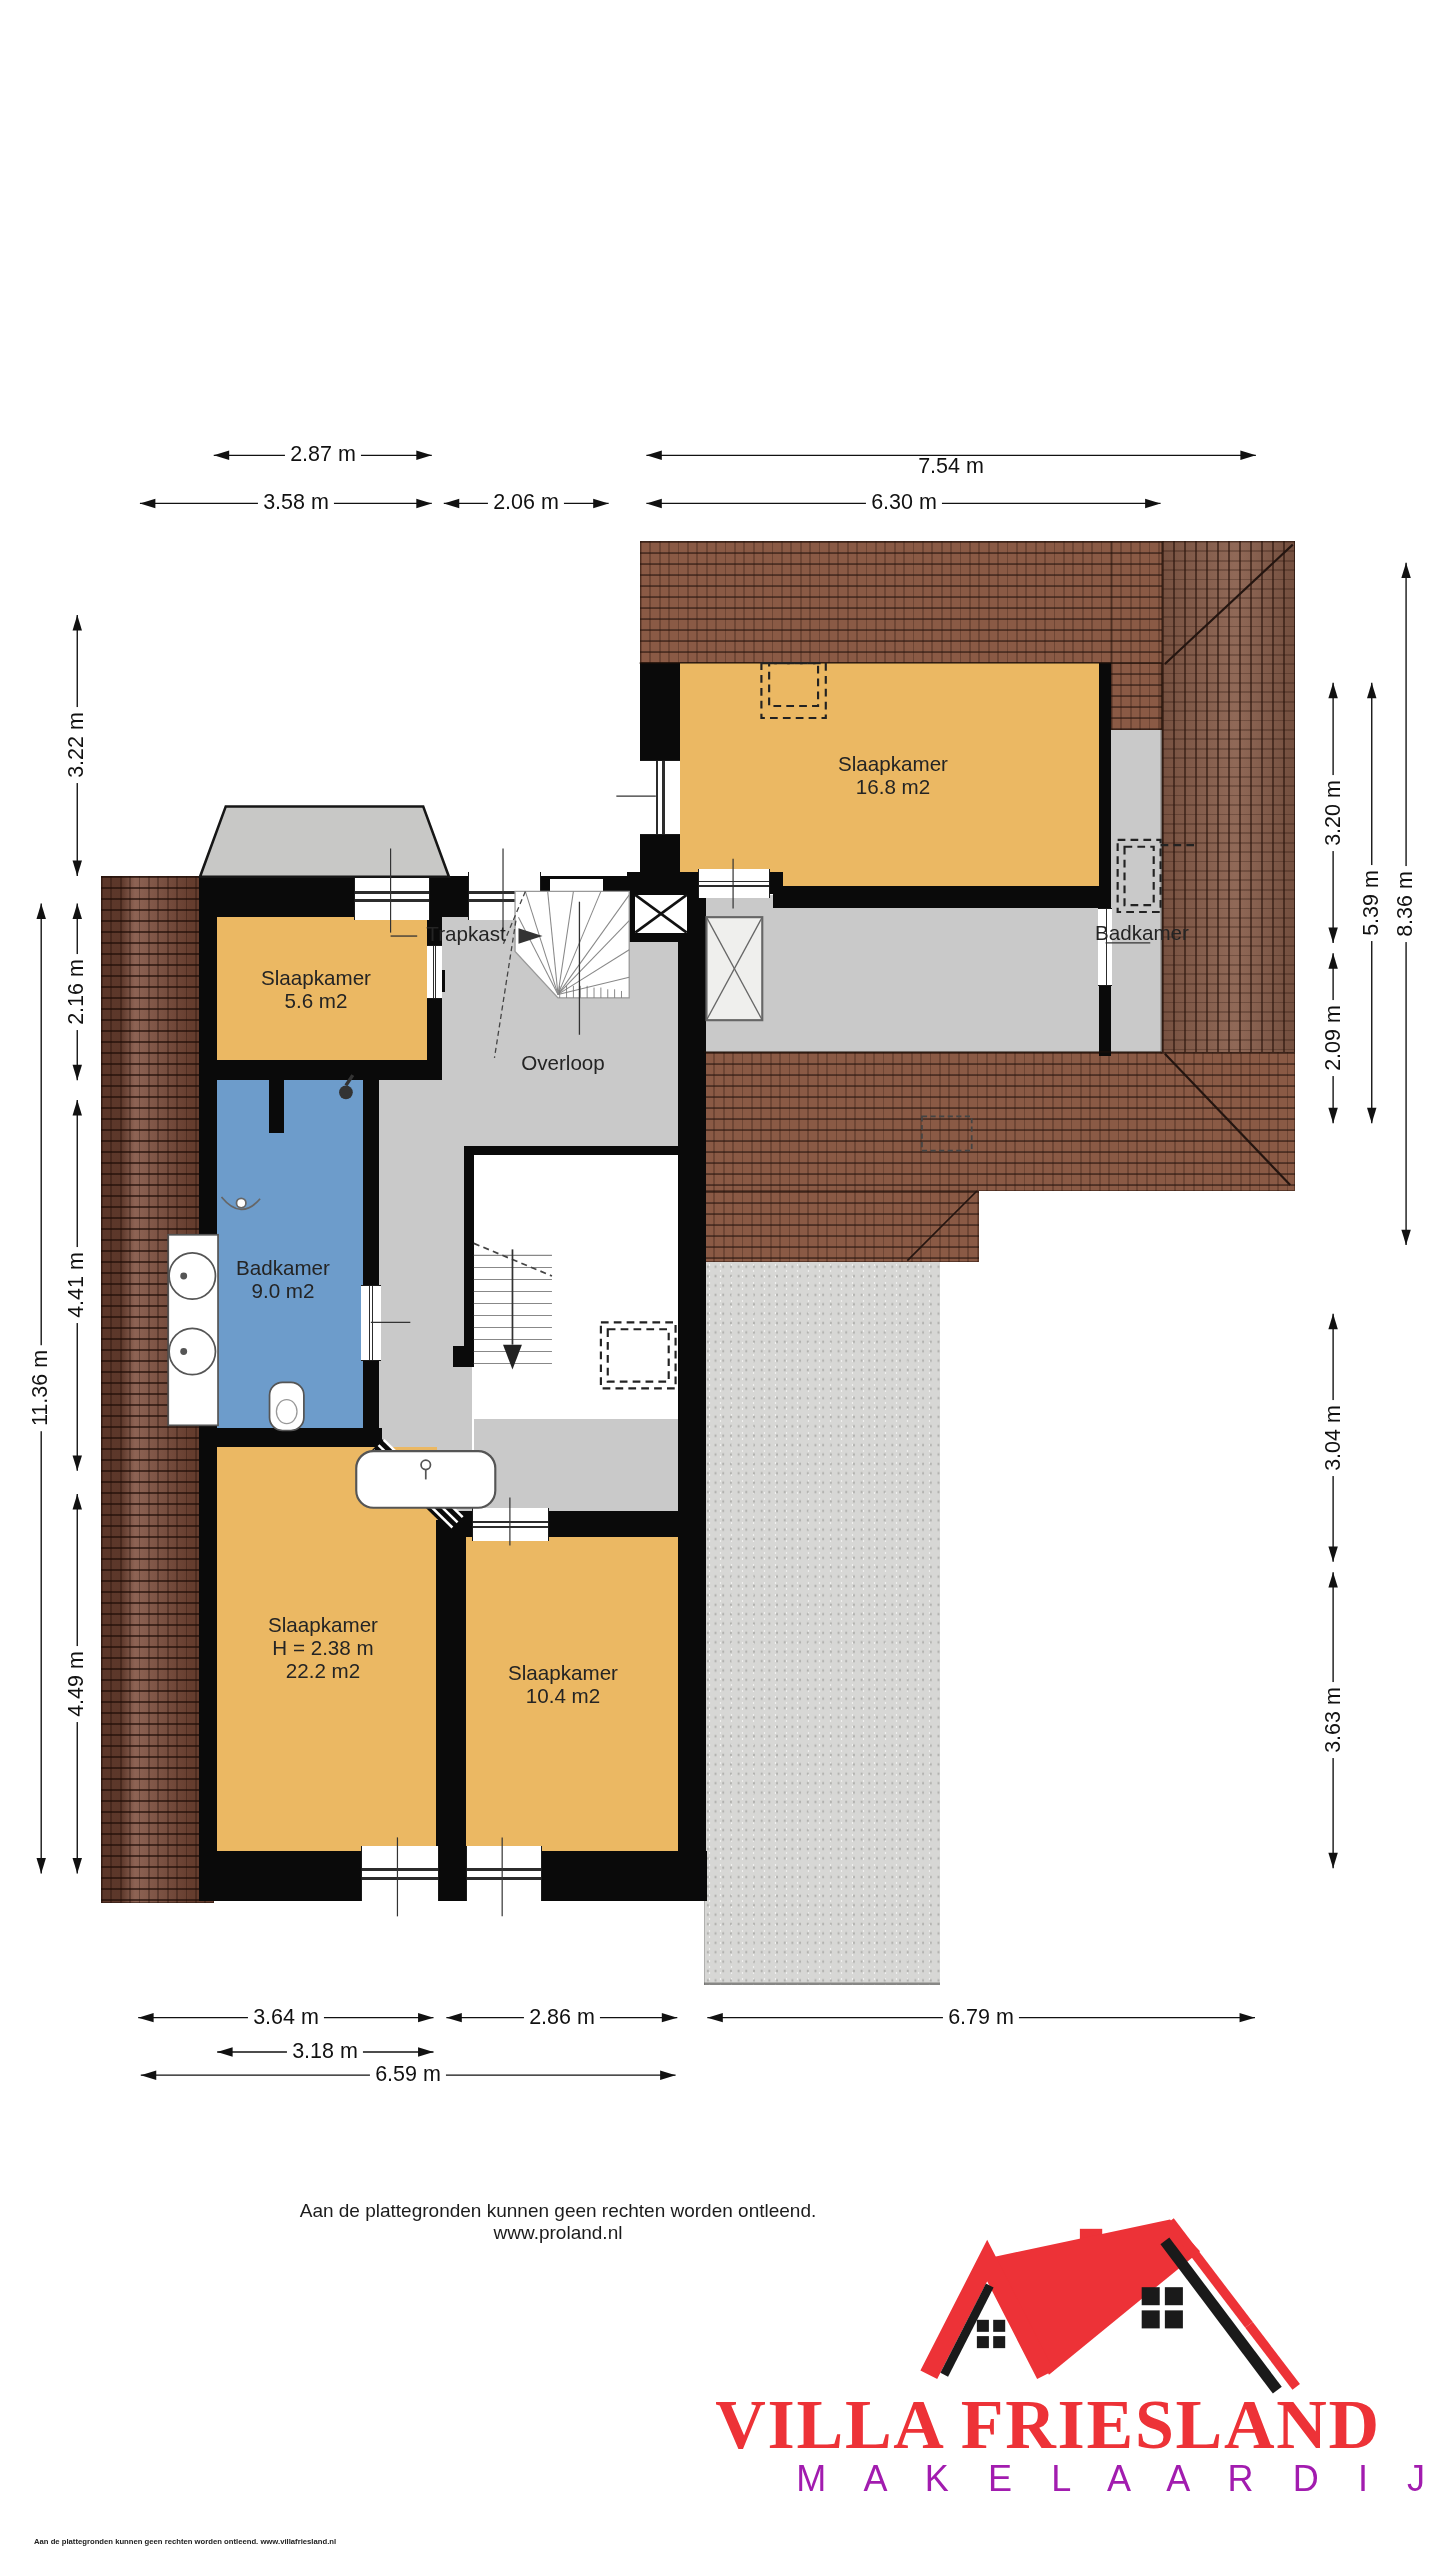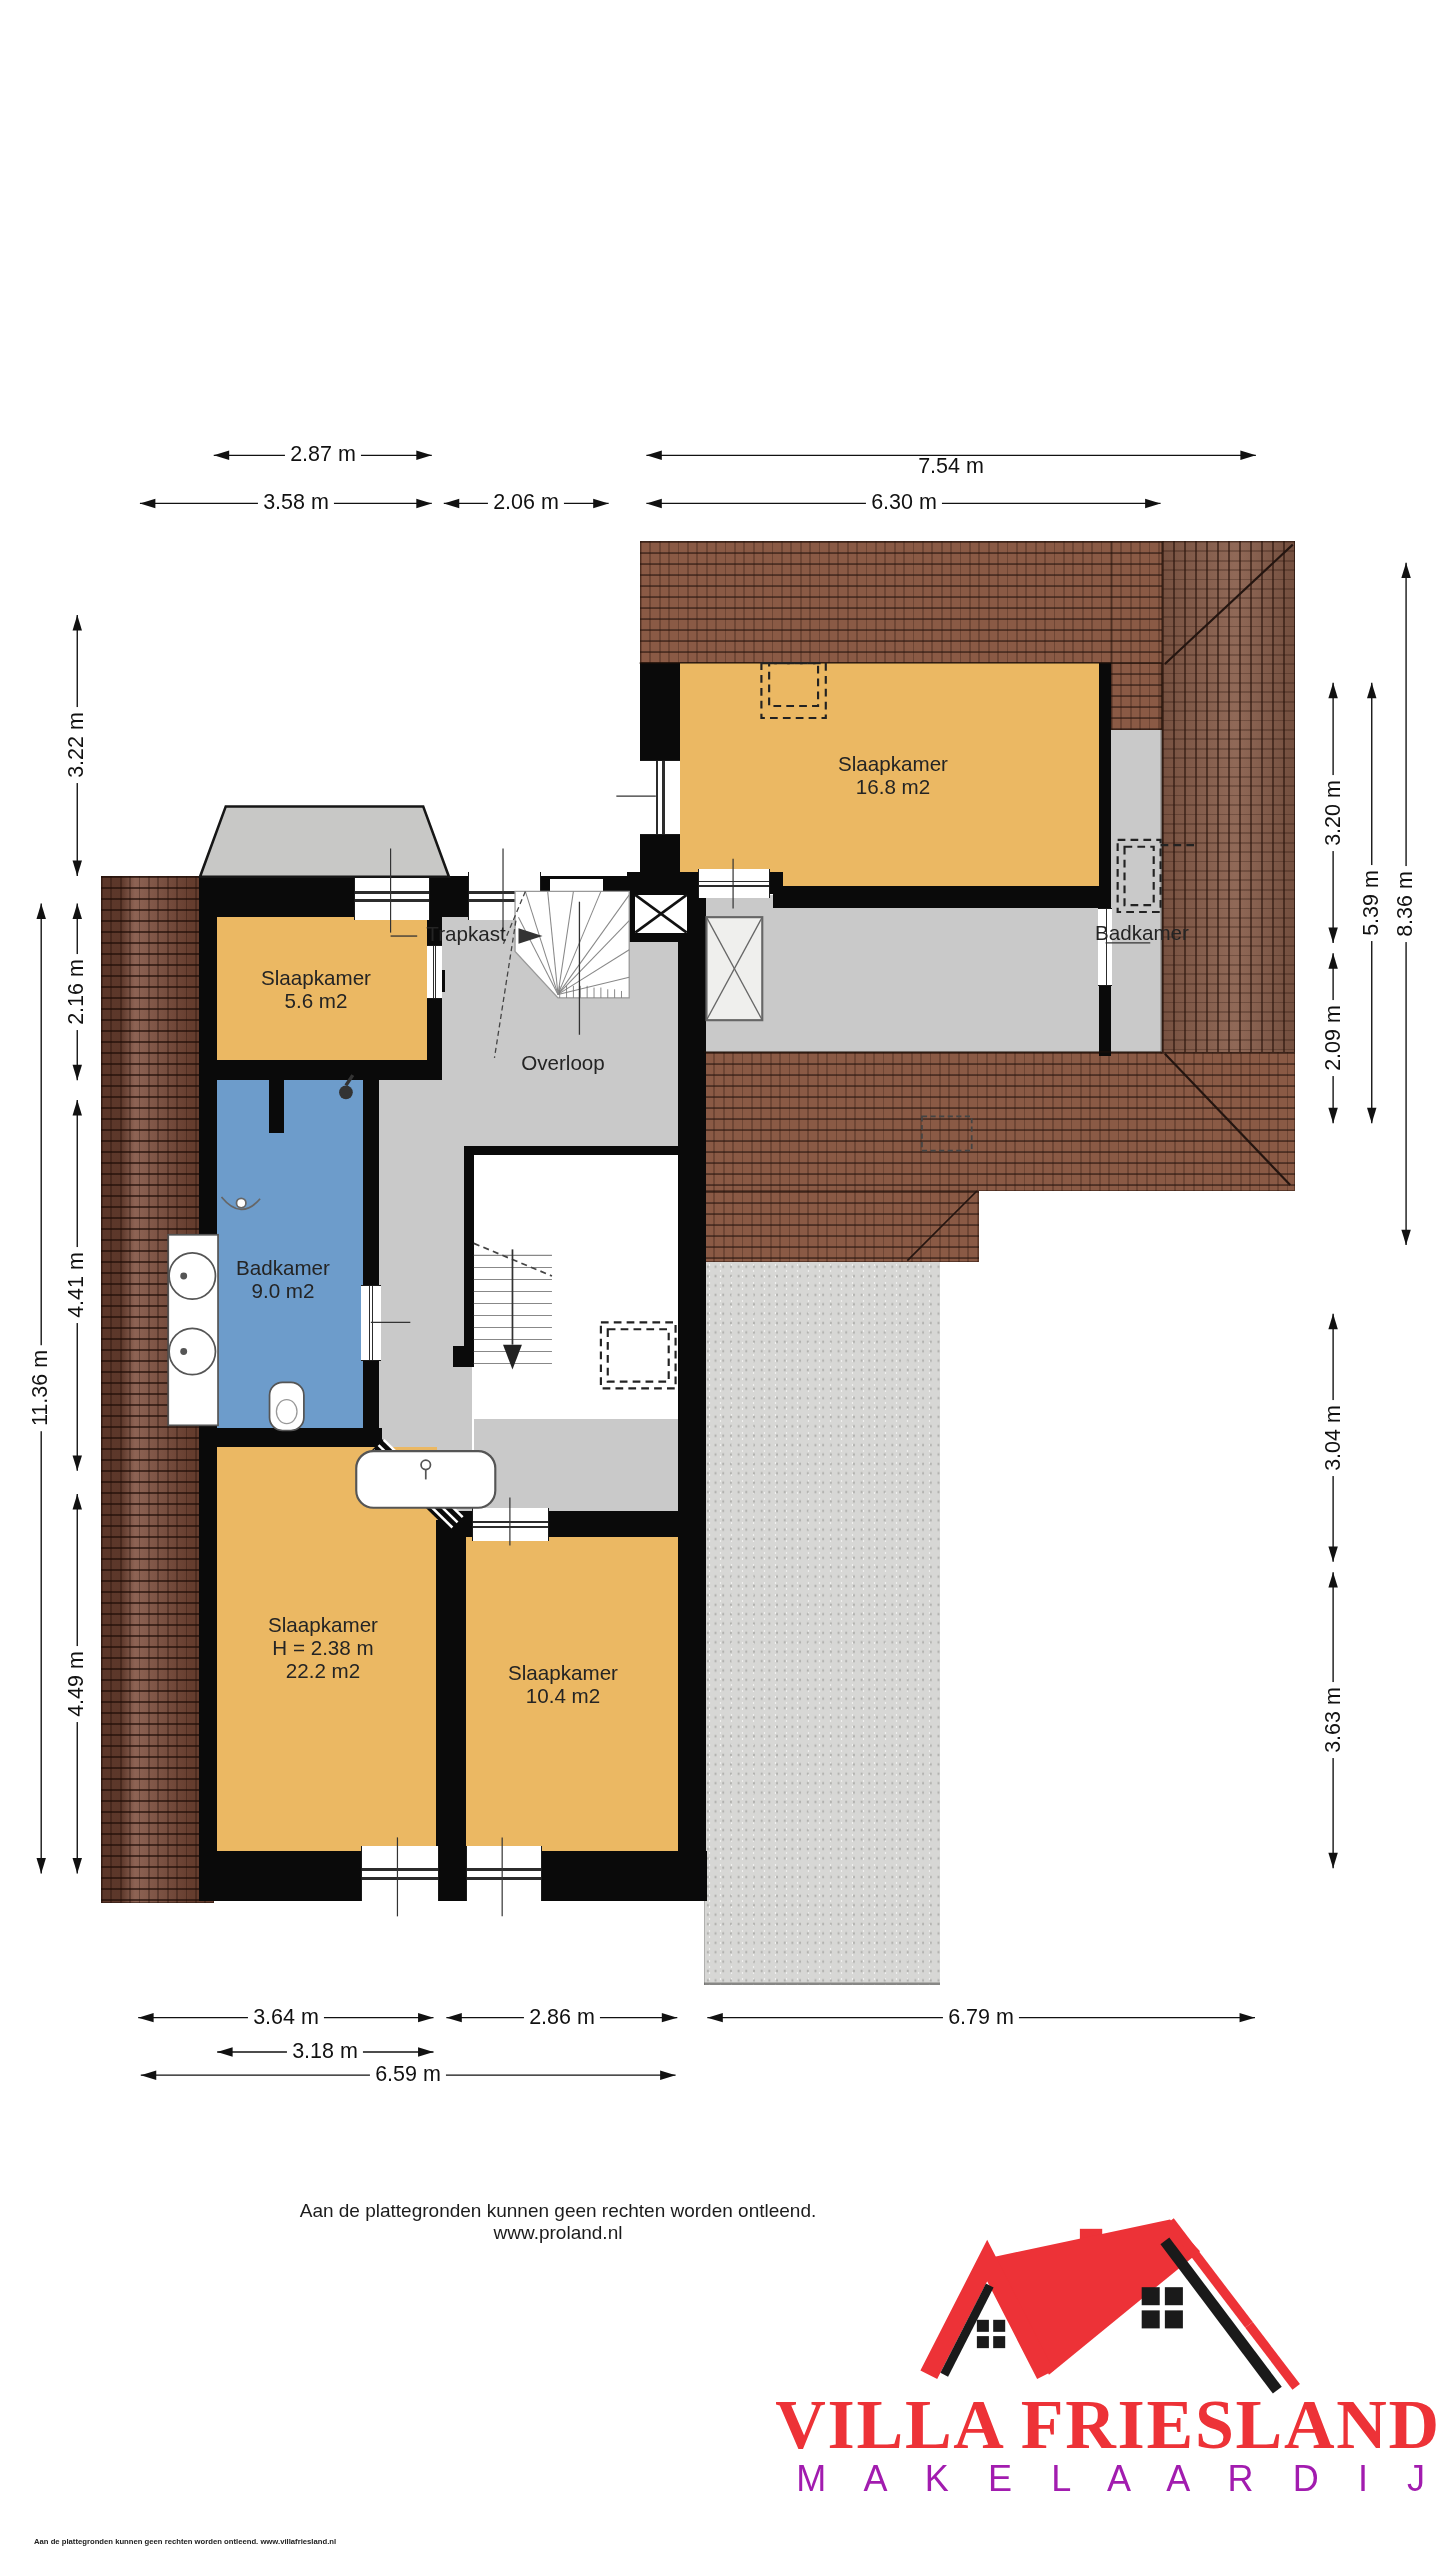--- a/index.html
+++ b/index.html
@@ -423,18 +423,18 @@
       <div class="dim-label" style="left: 286px; top: 2018px;">3.64 m</div>
       <div class="dim-label" style="left: 562px; top: 2018px;">2.86 m</div>
       <div class="dim-label" style="left: 981px; top: 2018px;">6.79 m</div>
       <div class="dim-label" style="left: 325px; top: 2052px;">3.18 m</div>
       <div class="dim-label" style="left: 408px; top: 2075px;">6.59 m</div>
     </div>
 
   <div class="footer-line" style="left:558px;top:2200px;">Aan de plattegronden kunnen geen rechten worden ontleend.</div>
   <div class="footer-line" style="left:558px;top:2222px;">www.proland.nl</div>
 
-  <div class="logo-title" style="left:1108px;top:2385px;">VILLA FRIESLAND</div>
+  <div class="logo-title" style="left:1048px;top:2385px;">VILLA FRIESLAND</div>
   <div class="logo-sub" style="left:1118px;top:2458px;">M A K E L A A R D I J</div>
 
   <div class="fineprint" style="left:34px;top:2537px;">Aan de plattegronden kunnen geen rechten worden ontleend. www.villafriesland.nl</div>
 </div>
 
 
 </body></html>

